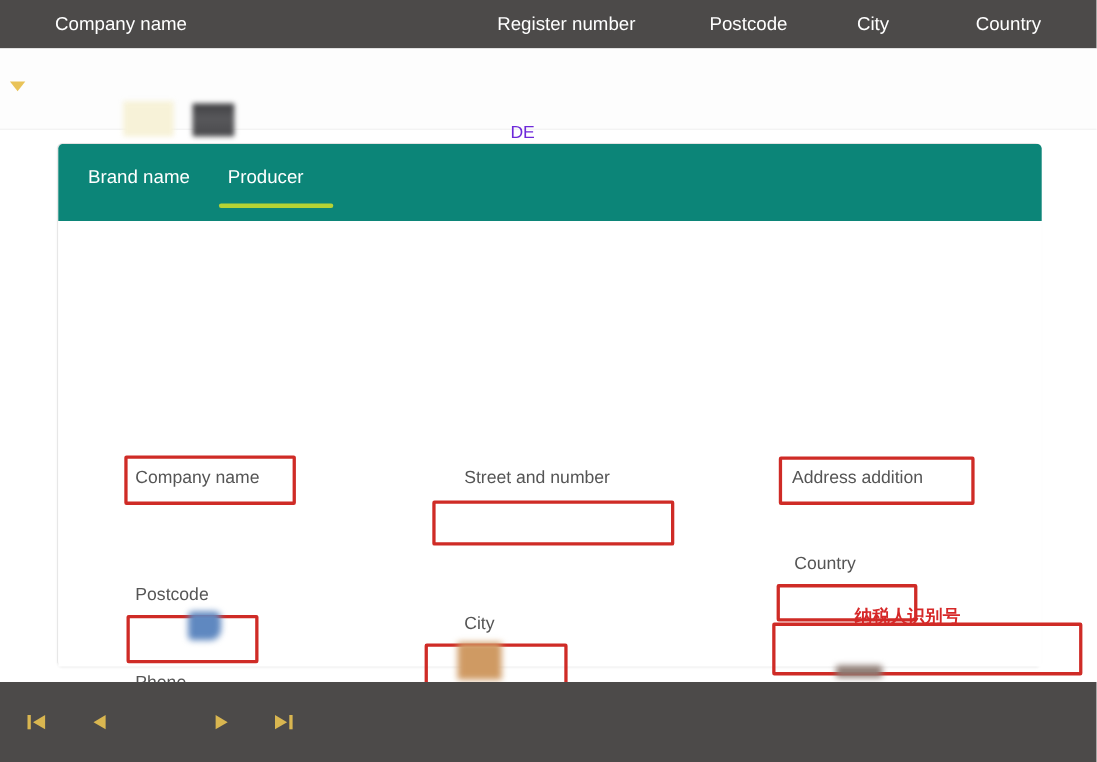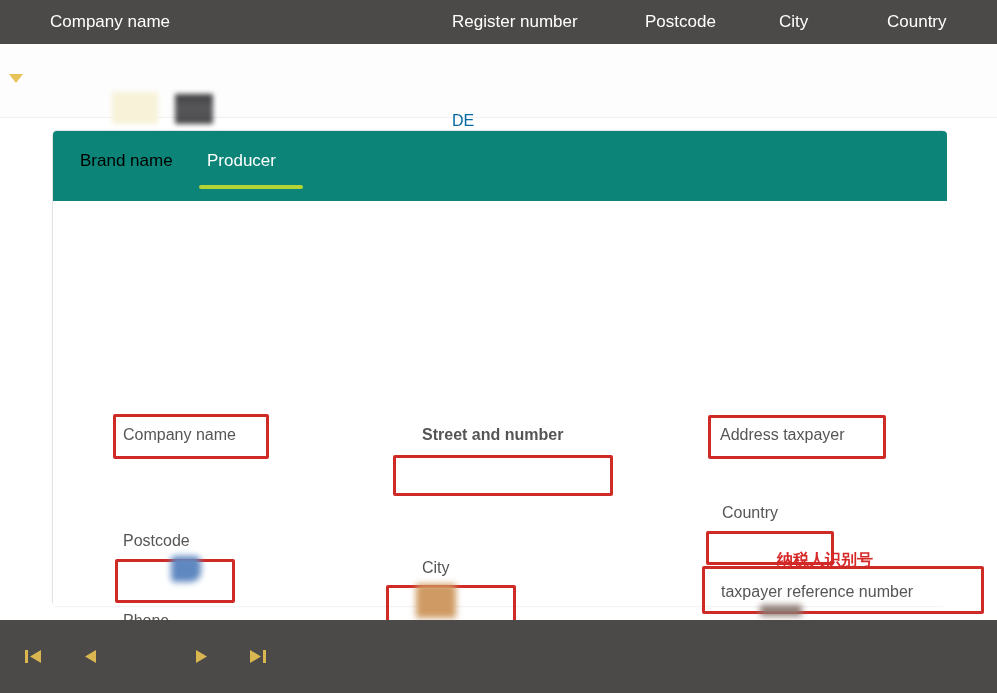--- a/index.html
+++ b/index.html
@@ -67,23 +67,23 @@
     width: 46px; height: 32px;
     background: #f7f2d8;
   }
   .redact-row-dark {
     left: 175px; top: 50px;
     width: 38px; height: 30px;
     background: linear-gradient(180deg,#3f3f42 0%, #58585b 45%, #4a4a4d 100%);
   }
   .row-de {
     position: absolute;
-    left: 452px; top: 68px;
+    left: 464px; top: 68px;
     font-size: 16px;
-    color: #0369a1;
+    color: #6d28d9;
   }
 
   
   .card {
     position: absolute;
     left: 52px; top: 130px;
     width: 894px; height: 476px;
     background: #ffffff;
     border: 1px solid #e3e3e3;
     border-radius: 5px;
@@ -93,21 +93,21 @@
     position: absolute;
     left: 0; top: 0;
     width: 894px; height: 70px;
     background: #0c8578;
     border-radius: 4px 4px 0 0;
   }
   .tab {
     position: absolute;
     top: 20px;
     font-size: 17px;
-    color: #000000;
+    color: #ffffff;
     cursor: pointer;
     padding-bottom: 10px;
   }
   .tab-brand   { left: 27px; }
   .tab-producer{ left: 154px; color: #ffffff; }
   .tab-underline {
     position: absolute;
     left: 146px; top: 54px;
     width: 104px; height: 4px;
     background: #b5d334;
@@ -229,39 +229,38 @@
       <div class="abox" style="left:60px; top:213px; width:156px; height:45px;"></div>
 
       <div class="flabel" style="left:70px; top:331px;">Postcode</div>
       <div class="abox" style="left:62px; top:358px; width:120px; height:44px;"></div>
       <div class="blob blob-postcode"></div>
 
       <div class="flabel" style="left:70px; top:411px;">Phone</div>
 
       <div class="flabel" style="left:70px; top:491px;">Register number</div>
 
-      <div class="flabel" style="left:369px; top:225px;font-weight:bold;">Street and number</div>
+      <div class="flabel" style="left:369px; top:225px;">Street and number</div>
       <div class="abox" style="left:340px; top:254px; width:220px; height:41px;"></div>
 
       <div class="flabel" style="left:369px; top:358px;">City</div>
       <div class="abox" style="left:333px; top:384px; width:130px; height:44px;"></div>
       <div class="blob blob-city"></div>
 
       <div class="flabel" style="left:370px; top:437px;">VAT number</div>
       <div class="abox" style="left:353px; top:432px; width:140px; height:32px;"></div>
       <div class="anno-cn" style="left:382px; top:470px;">VAT 增值税号</div>
       <div class="blob blob-vatline"></div>
 
-      <div class="flabel" style="left:667px; top:225px;">Address taxpayer</div>
+      <div class="flabel" style="left:667px; top:225px;">Address addition</div>
       <div class="abox" style="left:655px; top:214px; width:178px; height:44px;"></div>
 
       <div class="flabel" style="left:669px; top:303px;">Country</div>
       <div class="abox" style="left:653px; top:330px; width:128px; height:34px;"></div>
 
-      <div class="flabel" style="left:668px; top:382px;">taxpayer reference number</div>
       <div class="abox" style="left:649px; top:365px; width:282px; height:48px;"></div>
       <div class="anno-cn" style="left:724px; top:349px;font-family:Liberation Mono, monospace;">纳税人识别号</div>
       <div class="blob blob-taxpayer"></div>
 
     </div>
   </div>
 
   <div class="pager">
 
     <div class="pg-btn pg-first">

